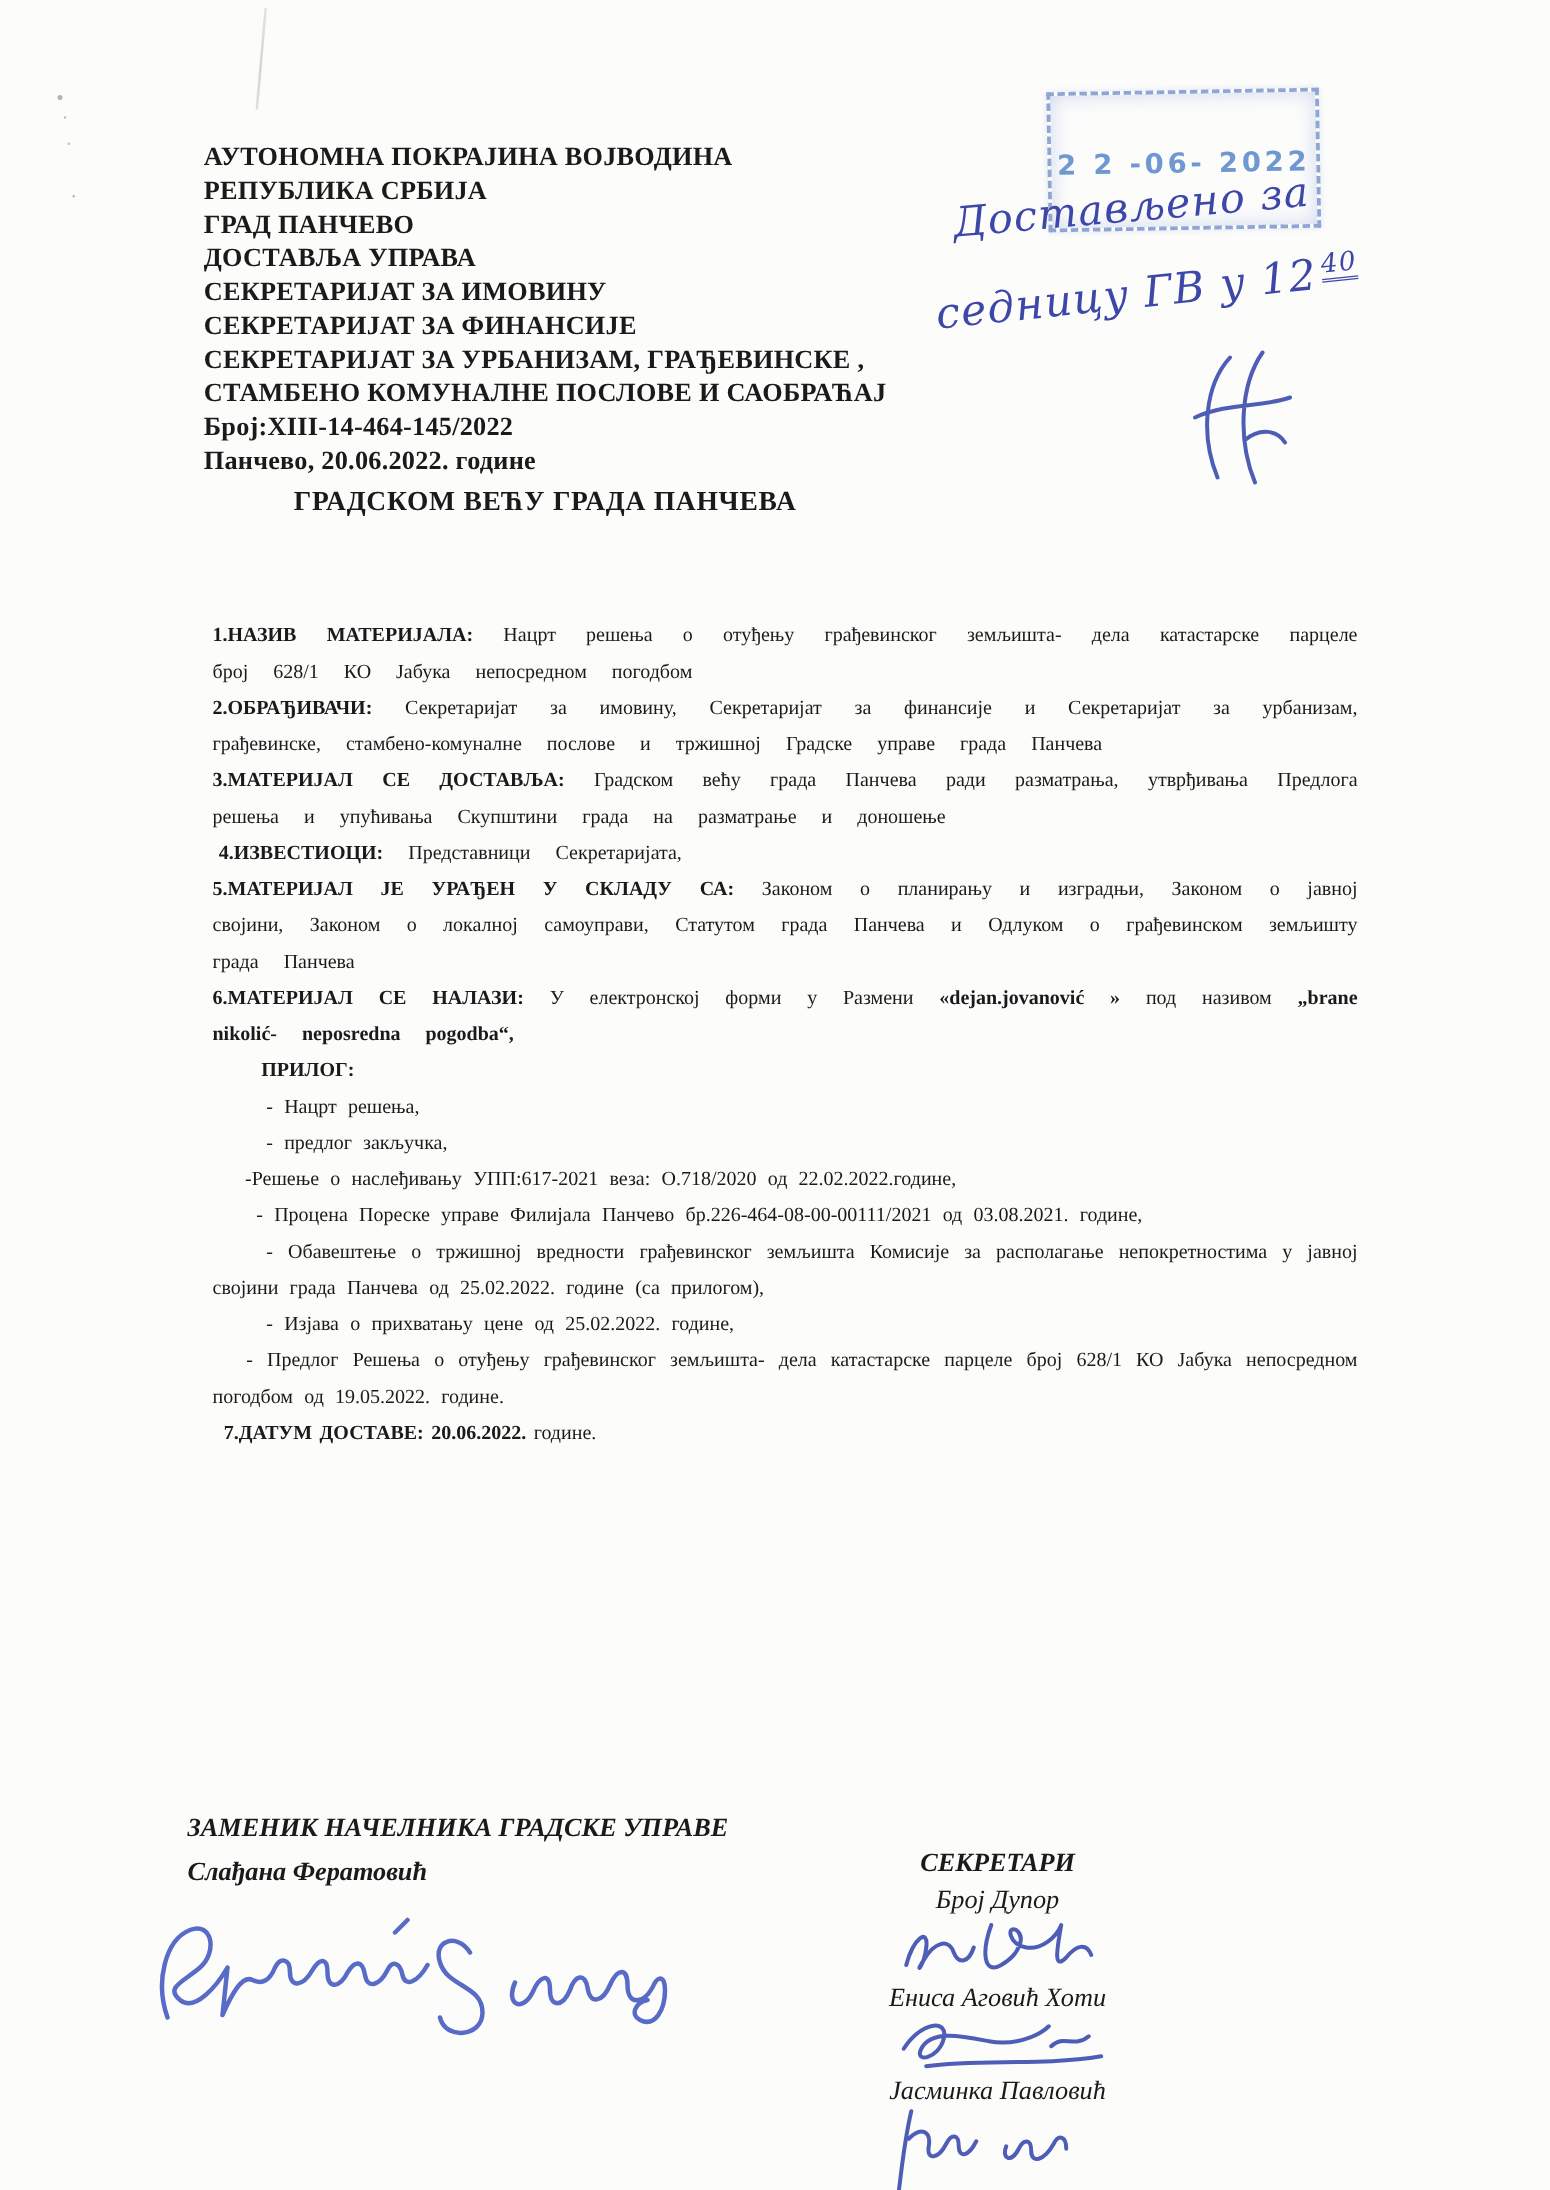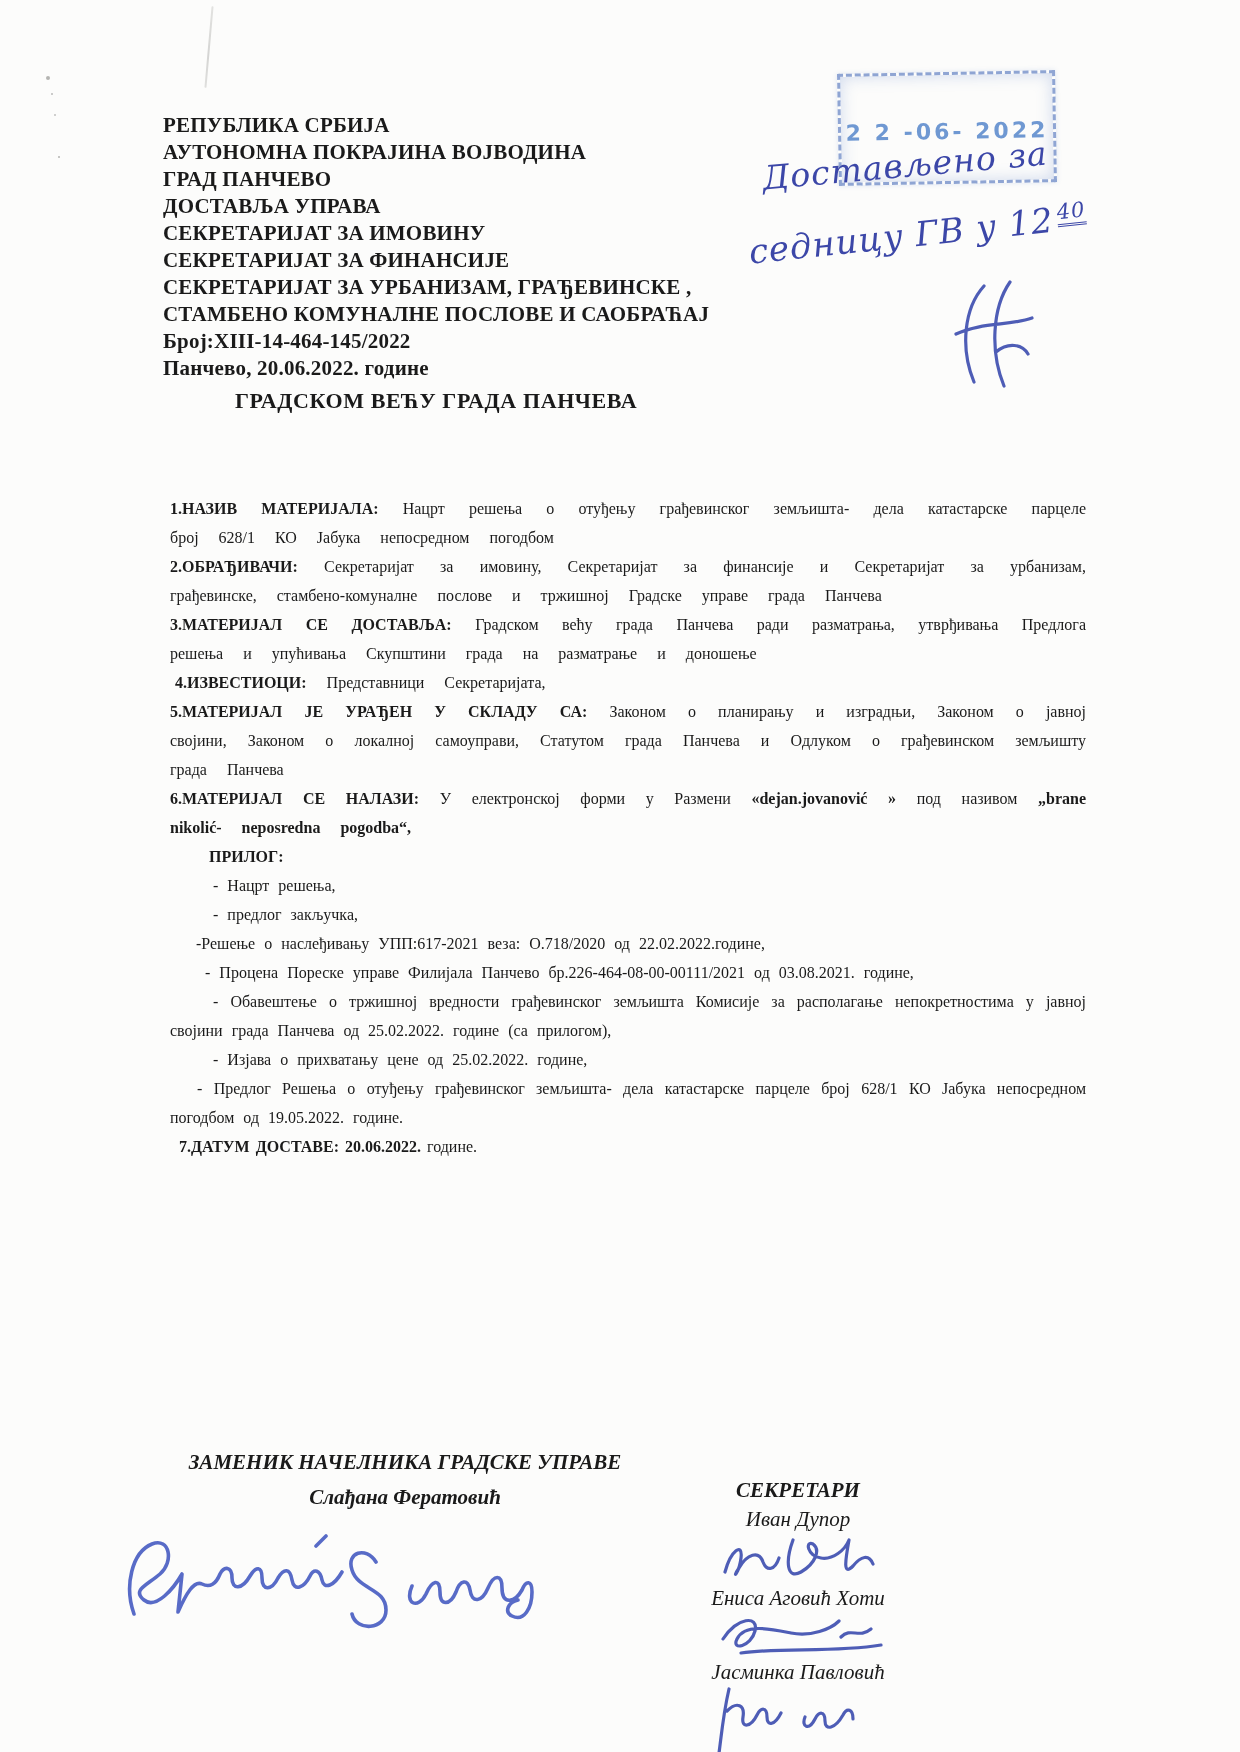--- a/index.html
+++ b/index.html
@@ -39,42 +39,42 @@
   .lbl{font-weight:700;}
   .p4{text-indent:5px;}
   .prilog{margin-left:38px;text-indent:39px;font-weight:700;}
   .att{text-indent:43px;word-spacing:5px;}
   .att2,.att5{text-indent:35px;}
   .att4{text-indent:26px;}
   .att8{text-indent:27px;}
   .p7{margin-left:38px;text-indent:9px;word-spacing:2px;}
   
   .sig-area{position:absolute;top:1438px;left:150px;width:960px;font-size:21px;}
-  .sig-left{position:absolute;left:0;top:12px;width:510px;text-align:center;
+  .sig-left{position:absolute;left:0;top:12px;width:510px;
     font-style:italic;font-weight:700;}
   .sig-left .name{margin-top:10px;}
   .sig-left svg{position:absolute;left:-30px;top:78px;}
   .sig-right{position:absolute;left:528px;top:8px;width:240px;text-align:center;font-style:italic;}
   .sig-right .role{font-weight:700;margin-top:32px;}
   .sig-right .person{margin-top:4px;}
   .sig-right svg{display:block;margin:-4px auto -6px auto;}
   .ink{stroke:#3f4fb0;stroke-width:3.2;fill:none;stroke-linecap:round;stroke-linejoin:round;opacity:.92;}
   .ink-big{stroke:#4a5ec2;stroke-width:3.6;}
 </style>
 </head>
 <body>
 
 <div class="page">
 
   <div class="artifact-line"></div>
   <div class="artifact-dots"></div>
 
   <div class="header">
+    <div>АУТОНОМНА ПОКРАЈИНА ВОЈВОДИНА</div>
     <div>РЕПУБЛИКА СРБИЈА</div>
-    <div>АУТОНОМНА ПОКРАЈИНА ВОЈВОДИНА</div>
     <div>ГРАД ПАНЧЕВО</div>
     <div>ДОСТАВЉА УПРАВА</div>
     <div>СЕКРЕТАРИЈАТ ЗА ИМОВИНУ</div>
     <div>СЕКРЕТАРИЈАТ ЗА ФИНАНСИЈЕ</div>
     <div>СЕКРЕТАРИЈАТ ЗА УРБАНИЗАМ, ГРАЂЕВИНСКЕ ,</div>
     <div>СТАМБЕНО КОМУНАЛНЕ ПОСЛОВЕ И САОБРАЋАЈ</div>
     <div>Број:XIII-14-464-145/2022</div>
     <div>Панчево, 20.06.2022. године</div>
   </div>
 
@@ -113,21 +113,21 @@
       <div class="role">ЗАМЕНИК НАЧЕЛНИКА ГРАДСКЕ УПРАВЕ</div>
       <div class="name">Слађана Фератовић</div>
       <svg width="430" height="115" viewBox="0 0 430 115">
         <path class="ink ink-big" d="M14,86 C4,58 12,24 32,16 C50,9 54,34 40,46 C26,58 12,62 24,72 C36,82 54,60 62,46 L58,84 C66,66 74,52 82,56 C90,60 96,56 100,46 C104,38 112,38 112,50 C112,62 122,62 130,48 C136,38 142,38 142,50 C142,64 152,62 158,50 C164,40 170,40 172,52 C174,64 184,60 190,48 C194,40 200,42 202,52 C204,62 214,58 222,44 M196,18 L206,8"></path>
         <path class="ink ink-big" d="M256,34 C246,18 226,24 232,42 C238,62 266,60 266,82 C266,102 236,104 232,86 M292,58 C284,76 298,82 306,66 C312,52 320,50 320,64 C320,78 330,78 336,64 C340,52 348,50 350,62 C352,76 362,74 368,60 C374,46 382,46 382,60 C382,76 394,76 402,62 C406,52 412,52 412,64 C412,80 404,94 392,88 C384,84 388,74 398,72"></path>
       </svg>
     </div>
 
     <div class="sig-right">
       <div class="role">СЕКРЕТАРИ</div>
-      <div class="person">Иван Дупор</div>
+      <div class="person">Број Дупор</div>
       <svg width="170" height="60" viewBox="0 0 170 60">
         <path class="ink" d="M12,44 C18,22 30,14 28,30 C26,46 18,52 26,40 C34,26 46,22 50,34 C54,44 62,42 66,30 M80,12 C72,34 74,52 88,44 C102,36 108,22 100,16 C92,12 94,28 108,30 C120,32 132,22 136,12 C132,34 130,48 140,38 C148,28 156,26 160,36"></path>
       </svg>
       <div class="person">Ениса Аговић Хоти</div>
       <svg width="170" height="55" viewBox="0 0 170 55">
         <path class="ink" d="M10,32 C24,10 46,8 42,24 C38,40 18,44 24,32 C32,16 58,22 78,26 C98,30 118,22 126,14 M128,30 C138,20 146,32 158,22 M28,46 C70,40 120,46 168,38"></path>
       </svg>
       <div class="person">Јасминка Павловић</div>
       <svg width="175" height="78" viewBox="0 0 175 78">
         <path class="ink" d="M18,8 C12,34 10,58 8,72 M16,30 C26,20 34,24 32,36 C30,48 40,46 46,34 C50,26 56,26 56,36 C56,46 64,44 70,32 M94,36 C90,46 98,50 104,38 C108,30 114,30 114,40 C114,50 124,48 132,34 C136,26 142,28 142,38"></path>

